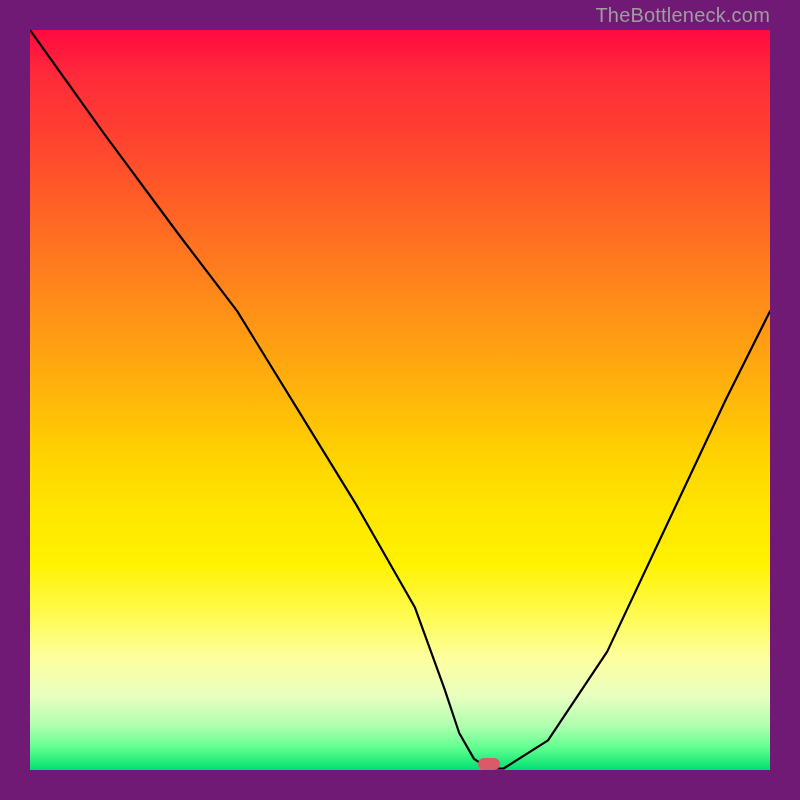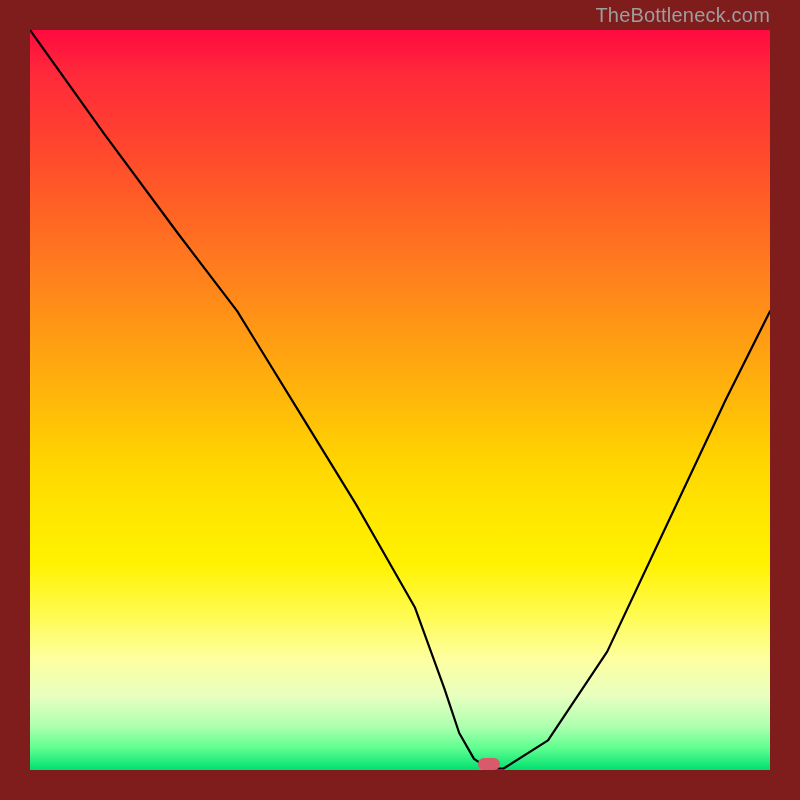--- a/index.html
+++ b/index.html
@@ -7,21 +7,21 @@
     padding: 0;
     width: 800px;
     height: 800px;
     background: #000;
     overflow: hidden;
   }
   .chart-container {
     position: relative;
     width: 800px;
     height: 800px;
-    background: #7f1d1d;
+    background: #701a75;
   }
   .plot-area {
     position: absolute;
     left: 30px;
     top: 30px;
     width: 740px;
     height: 740px;
     background: linear-gradient(to bottom,
       #ff0a40 0%,
       #ff2a3a 6%,

